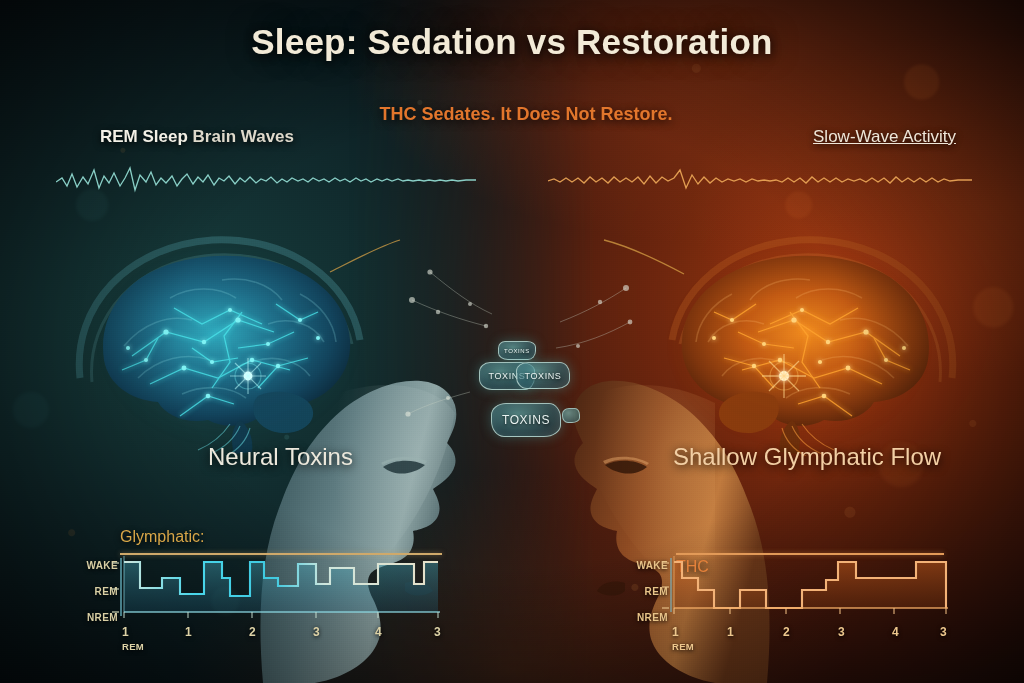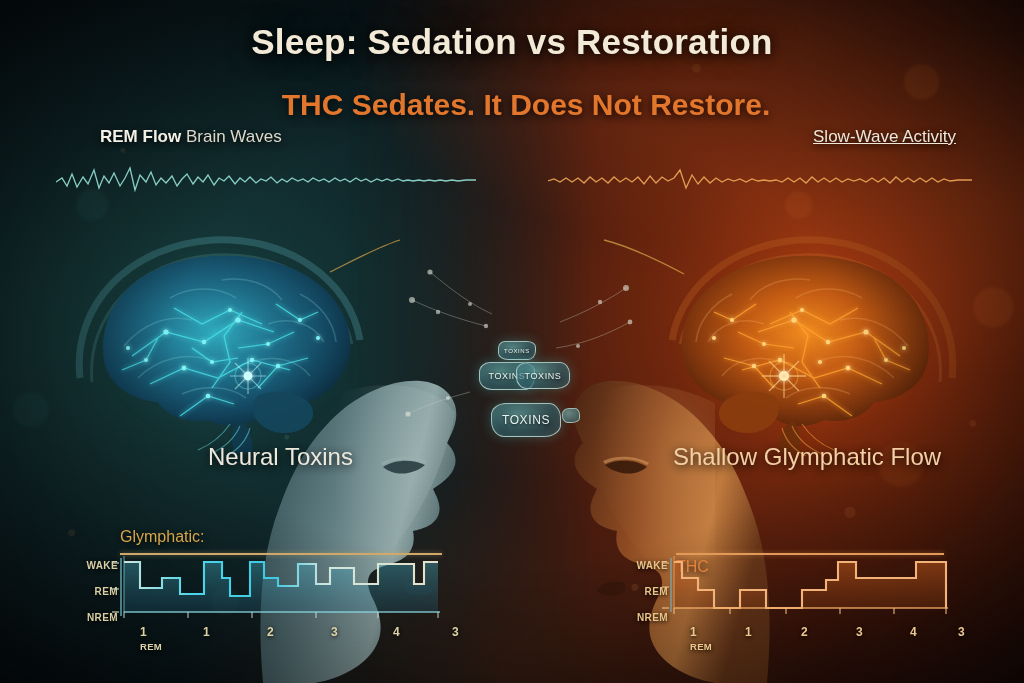--- a/index.html
+++ b/index.html
@@ -103,34 +103,34 @@
 
   
   .title {
     position:absolute; left:0; right:0; top:22px;
     text-align:center;
     font-size:35px; font-weight:bold; letter-spacing:.2px;
     color:#f2ead7;
     text-shadow: 0 2px 10px rgba(0,0,0,.85), 0 0 26px rgba(0,0,0,.6);
   }
   .subtitle {
-    position:absolute; left:0; right:0; top:88px;
+    position:absolute; left:0; right:0; top:104px;
     text-align:center;
-    font-size:30px; font-weight:bold;
+    font-size:18px; font-weight:bold;
     color:#e2762c;
     text-shadow: 0 2px 8px rgba(0,0,0,.85);
     padding-left: 28px;
   }
   .lbl-rem {
     position:absolute; left:100px; top:127px;
     font-size:17px; color:#e8e4d8;
     text-shadow:0 2px 7px rgba(0,0,0,.9);
   }
   .lbl-rem b { font-weight:bold; color:#f3f0e6; }
-  .lbl-rem span { font-weight:normal; color:#ded9cb; }
+  .lbl-rem span { font-weight:bold; color:#ded9cb; }
   .lbl-slow {
     position:absolute; right:68px; top:127px;
     font-size:17px; color:#eee6d8;
     text-shadow:0 2px 7px rgba(0,0,0,.9);
     text-decoration:underline;
   }
   .lbl-glym {
     position:absolute; left:405px; top:228px;
     font-size:20px; color:#ece3d0;
     text-shadow:0 2px 9px rgba(0,0,0,.9);
@@ -176,21 +176,20 @@
   .hyp-rule.right { background:#e29a58; box-shadow:0 0 5px rgba(230,150,80,.5); }
   .ylab {
     position:absolute; font-size:10px; font-weight:bold; letter-spacing:.4px;
     text-align:right; text-shadow:0 1px 4px rgba(0,0,0,.95);
   }
   .ylab.left  { color:#d9cfa4; }
   .ylab.right { color:#e8c489; }
   .xlab {
     position:absolute; font-size:12px; font-weight:bold;
     text-shadow:0 1px 4px rgba(0,0,0,.95);
-    margin-left:18px;
   }
   .xlab.left  { color:#ddd2a6; }
   .xlab.right { color:#edc78d; }
   .xlab small { font-size:9.5px; letter-spacing:.3px; }
   .hyp svg { display:block; }
 </style>
 </head>
 <body>
 
 <div id="stage">
@@ -481,21 +480,21 @@
       <circle cx="408" cy="414" r="2.6"></circle>
         <circle cx="448" cy="398" r="2"></circle>
       <circle cx="486" cy="326" r="2.2"></circle>
     </g>
   </svg>
 
   <div class="title">Sleep: Sedation vs Restoration</div>
   <div class="subtitle">THC Sedates. It Does Not Restore.</div>
 
   <div class="lbl-rem">
-    <b>REM Flow</b><span> Brain Waves</span>
+    <b>REM Sleep</b><span> Brain Waves</span>
   </div>
   <div class="lbl-slow">Slow-Wave Activity</div>
 
   <div class="wave" style="left:56px; top:160px;">
     <svg width="420" height="36" viewBox="0 0 420 36">
       <path fill="none" stroke="#8fd8cf" stroke-width="1.3" opacity=".95" d="
         M 0 22 L 6 18 L 11 26 L 16 14 L 21 27 L 27 17 L 32 24 L 38 10 L 43 28 L 48 16
         L 53 23 L 58 13 L 64 26 L 69 18 L 74 8 L 79 30 L 84 15 L 90 22 L 95 12 L 100 25
         L 105 18 L 110 23 L 116 16 L 121 26 L 126 19 L 131 14 L 137 24 L 142 17 L 147 22
         L 152 15 L 158 25 L 163 18 L 168 21 L 173 16 L 179 24 L 184 18 L 189 22 L 194 17

